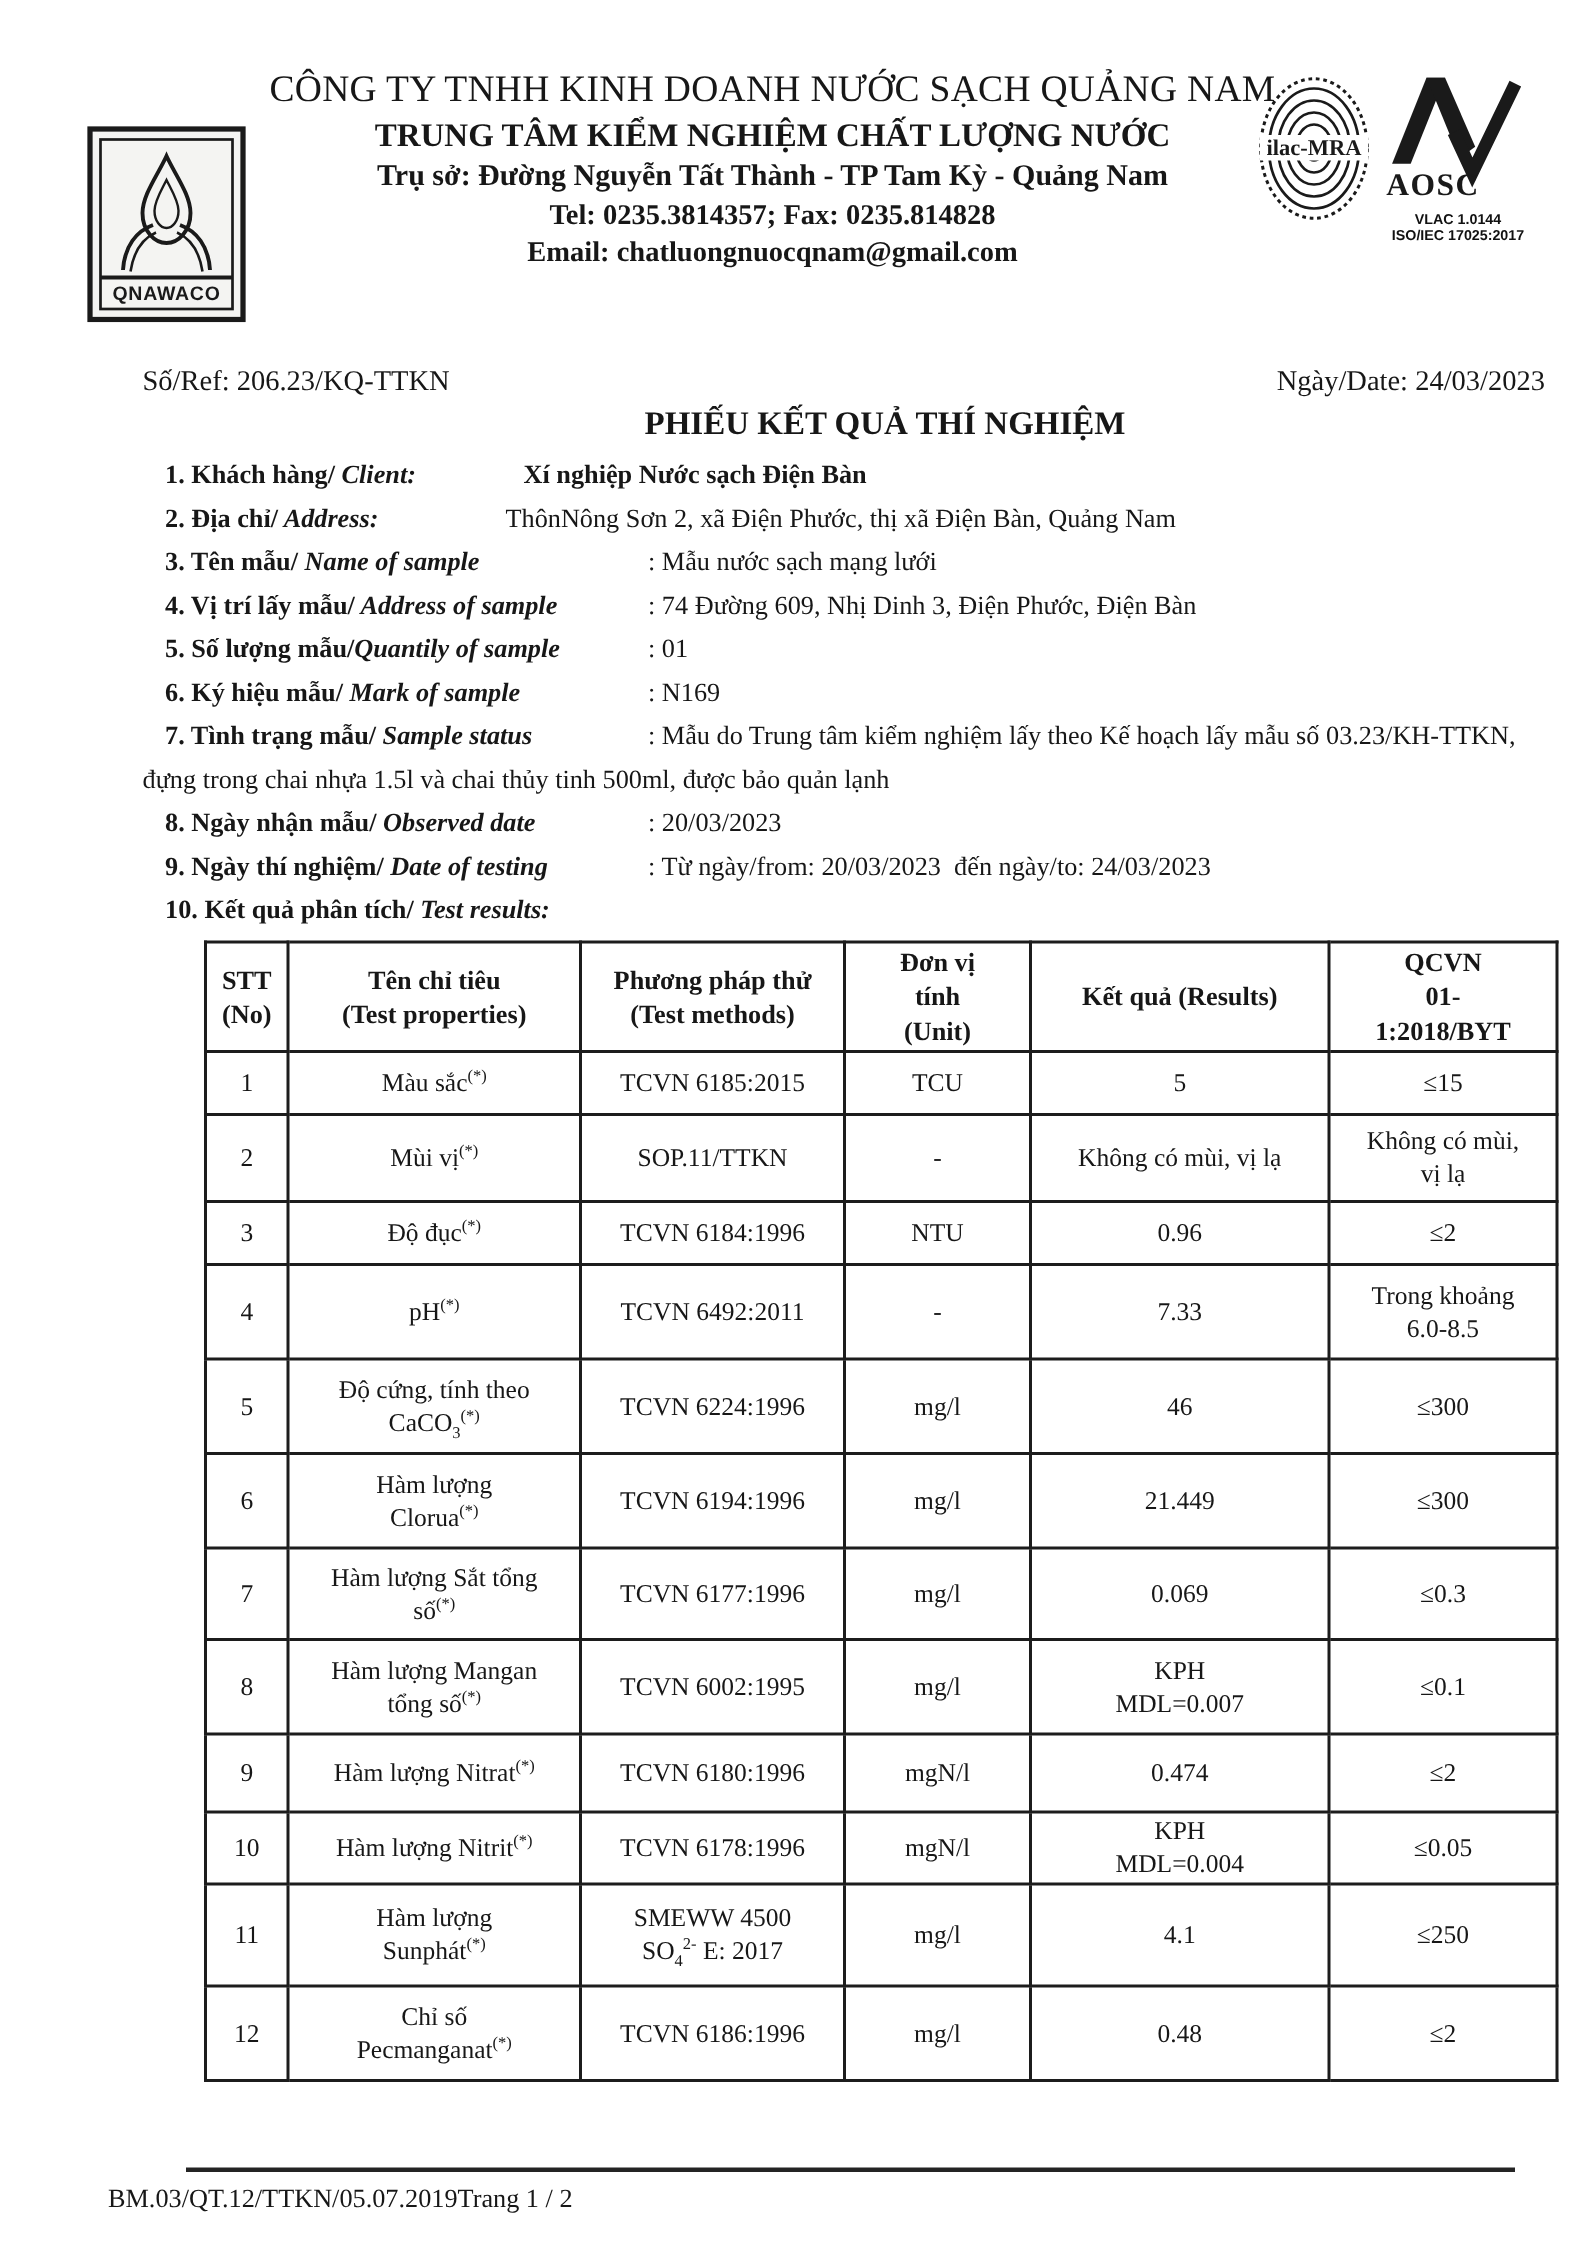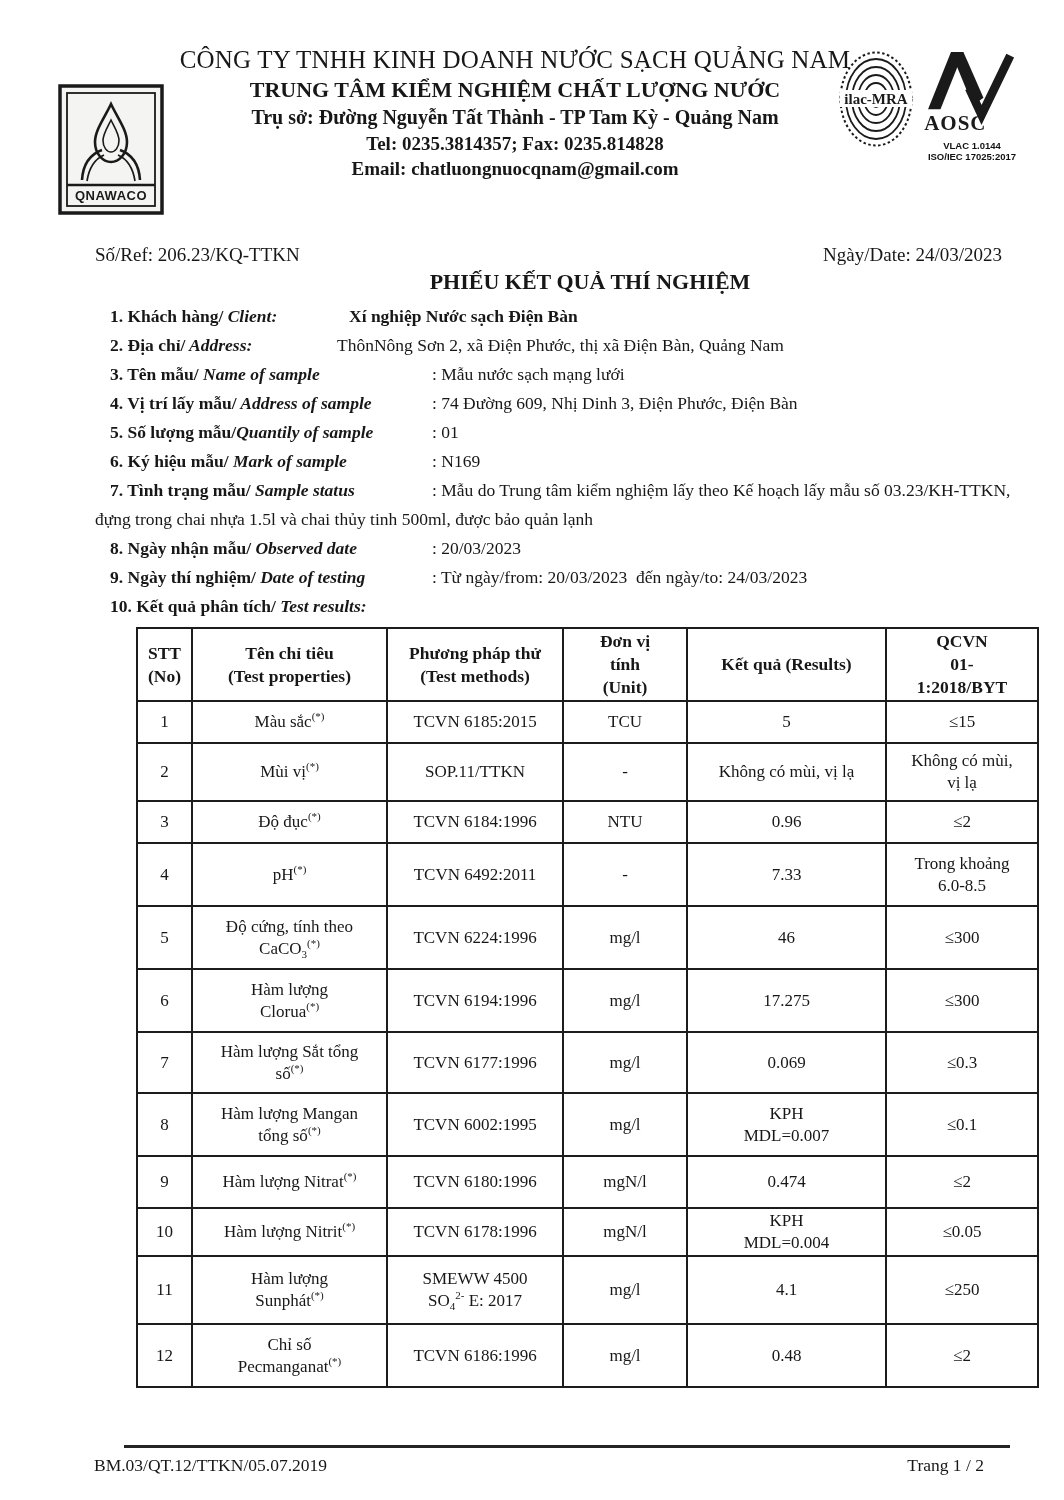--- a/index.html
+++ b/index.html
@@ -15,21 +15,21 @@
   .h-company { font-size:25px; letter-spacing:0.2px; white-space:nowrap; }
   .h-center  { font-size:22px; font-weight:bold; margin-top:3px; white-space:nowrap; }
   .h-address { font-size:20px; font-weight:bold; margin-top:3px; white-space:nowrap; }
   .h-tel     { font-size:19px; font-weight:bold; margin-top:4px; }
   .h-email   { font-size:19px; font-weight:bold; margin-top:3px; }
   .email-addr { }
   .seals { position:absolute; right:44px; top:50px; display:flex; gap:10px; align-items:flex-start; }
   .aosc { width:96px; text-align:center; }
   .aosc-sub { font-family:"Liberation Sans","DejaVu Sans",sans-serif; font-size:9.5px; font-weight:bold; line-height:11px; color:#111; }
   
-  .meta { display:flex; justify-content:space-between; padding:2px 62px 0 95px; font-size:19px;gap:16px; }
+  .meta { display:flex; justify-content:space-between; padding:2px 34px 0 95px; font-size:19px;gap:16px; }
   .title-wrap { margin-left:116px; width:948px; text-align:center; }
   .doc-title { font-size:22px; font-weight:bold; margin-top:3px; }
   .doc-subtitle { font-size:18.5px; font-weight:bold; margin-top:1px; }
   
   .items { margin:7px 40px 0 95px; font-size:17.5px; line-height:29px; }
   .item { text-indent:15px; }
   .item .ilabel { font-weight:bold; display:inline-block; white-space:nowrap; text-indent:0; vertical-align:top; }
   .item.w1 .ilabel { width:227px; }
   .item.w2 .ilabel { width:322px; }
   .item .en { font-style:italic; }
@@ -41,21 +41,21 @@
     border:2px solid #1c1c1c; text-align:center; vertical-align:middle;
     padding:1px 4px; font-size:17px; line-height:22px;
   }
   .results-table th { font-weight:bold; font-size:17.5px; line-height:23px; }
   .results-table th .hline { display:block; }
   .results-table sup { font-size:11px; line-height:0; }
   .results-table sub { font-size:11px; line-height:0; }
   
   .footer { position:absolute; top:1445px; left:0; width:1064px; }
   .footer-rule { margin-left:124px; width:886px; height:3px; background:#242424; }
-  .footer-row { display:flex; justify-content:space-between; padding:7px 80px 0 94px; font-size:17.5px; }
+  .footer-row { display:flex; justify-content:flex-start; padding:7px 80px 0 72px; font-size:17.5px; }
 </style>
 </head>
 <body>
 
 <div class="page">
 
   <div class="header">
 
     <div class="stamp">
       <svg width="106" height="131" viewBox="0 0 106 131">
@@ -203,21 +203,21 @@
           <td><span>TCVN 6224:1996</span></td>
           <td>mg/l</td>
           <td><span>46</span></td>
           <td><span>≤300</span></td>
         </tr>
         <tr style="height: 63px;">
           <td>6</td>
           <td><span>Hàm lượng</span><br><span>Clorua</span><sup>(*)</sup></td>
           <td><span>TCVN 6194:1996</span></td>
           <td>mg/l</td>
-          <td><span>17.275</span></td>
+          <td><span>21.449</span></td>
           <td><span>≤300</span></td>
         </tr>
         <tr style="height: 61px;">
           <td>7</td>
           <td><span>Hàm lượng Sắt tổng</span><br><span>số</span><sup>(*)</sup></td>
           <td><span>TCVN 6177:1996</span></td>
           <td>mg/l</td>
           <td><span>0.069</span></td>
           <td><span>≤0.3</span></td>
         </tr>

